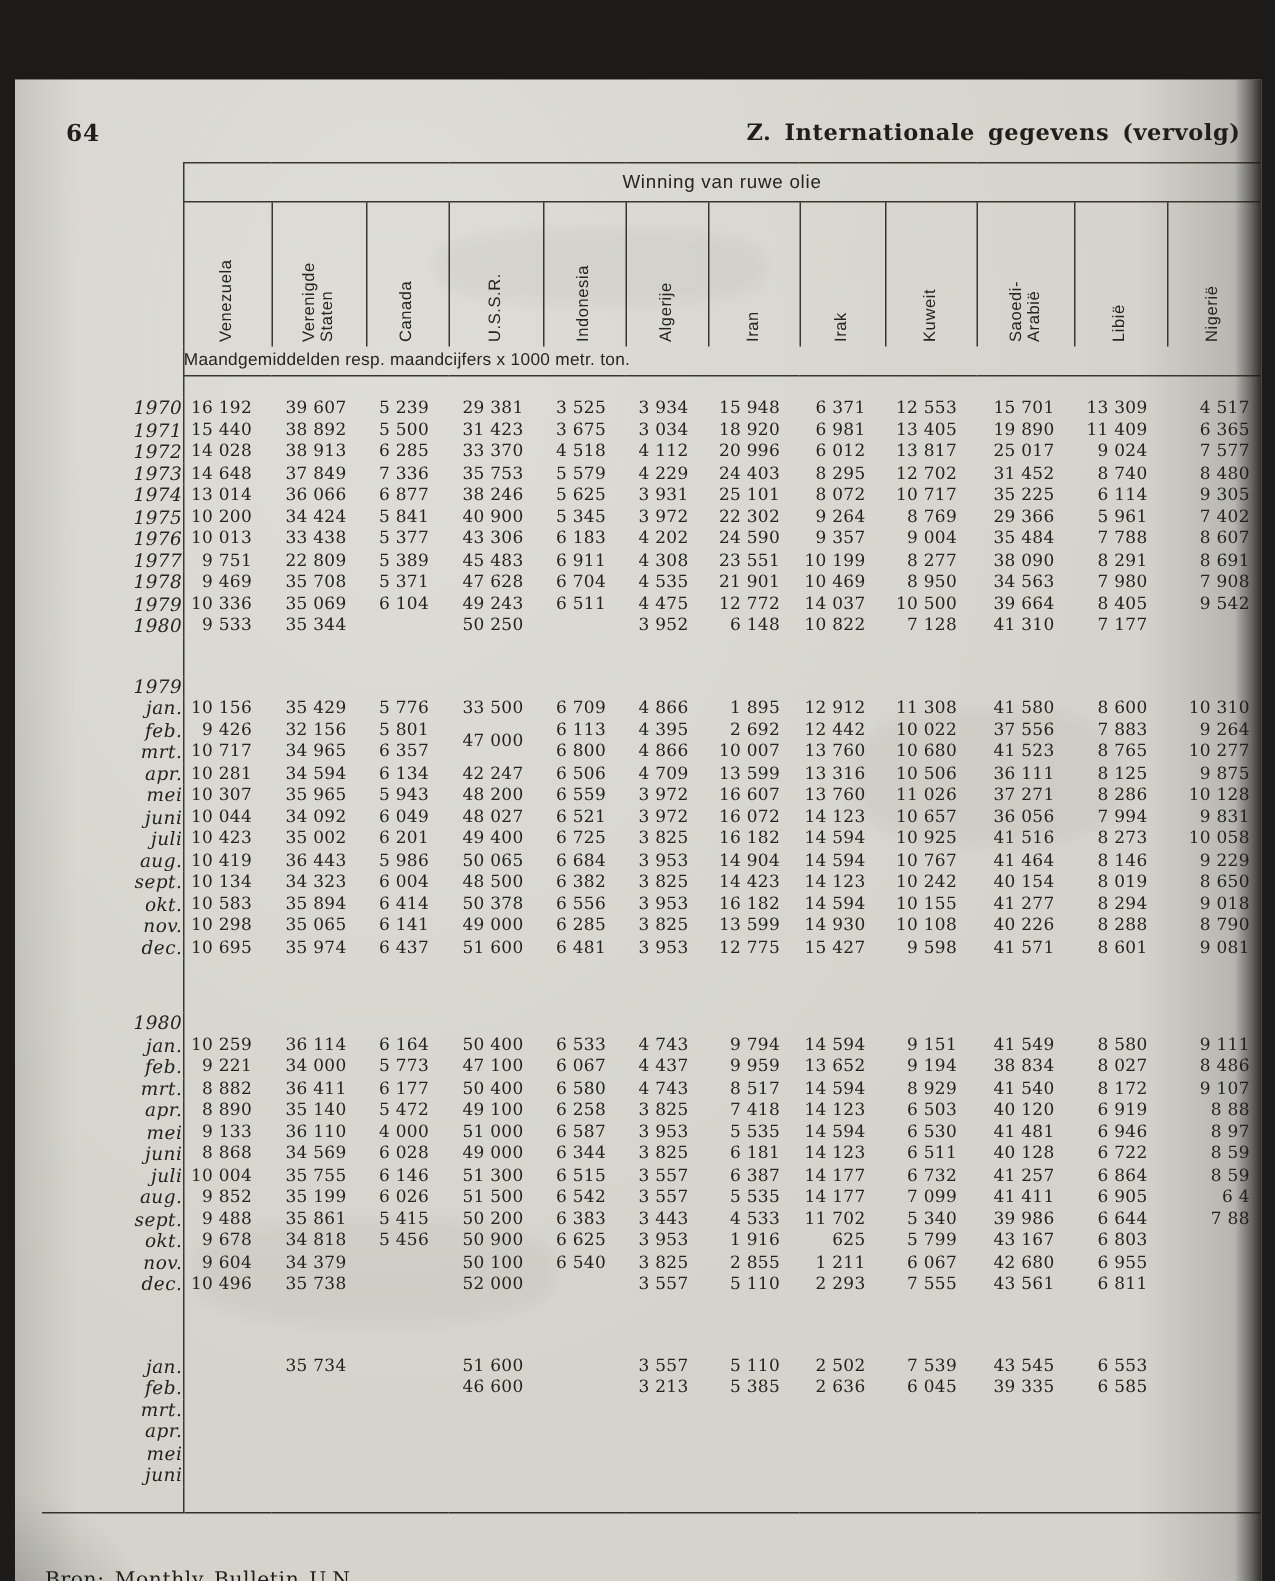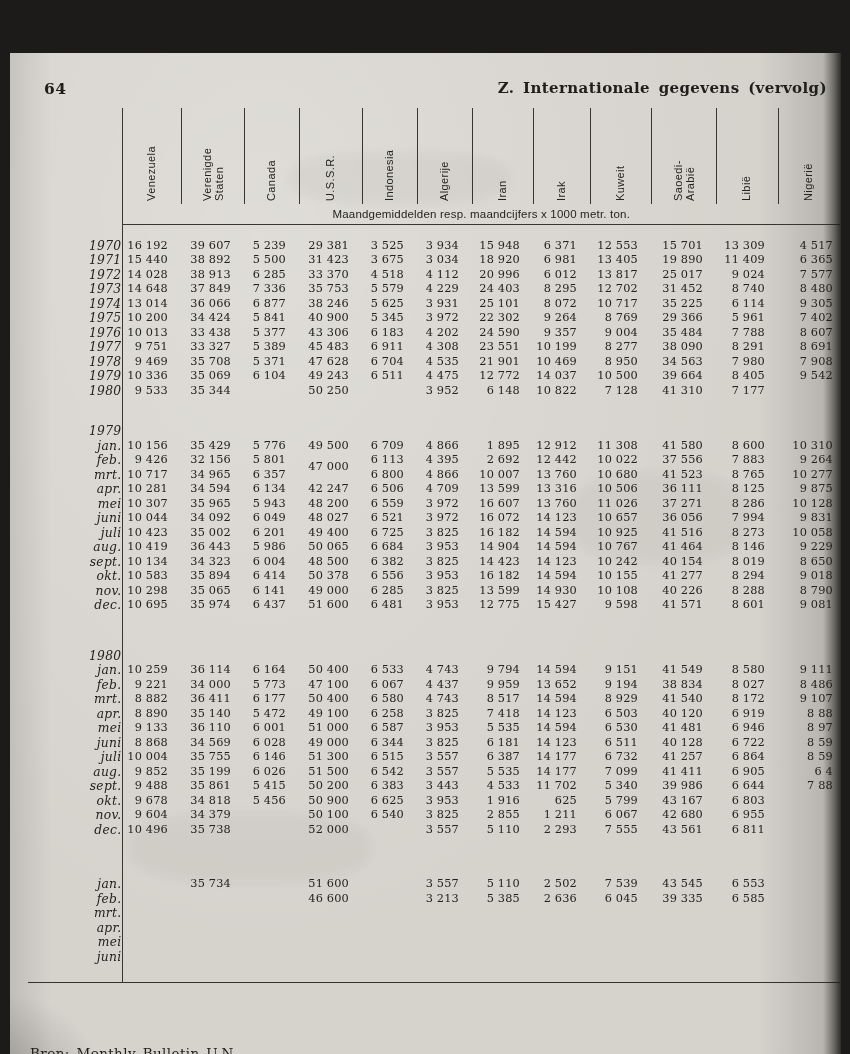--- a/index.html
+++ b/index.html
@@ -34,21 +34,21 @@
   .tablebox { position:absolute; left:18px; top:55px; width:812px; }
   table.data { border-collapse:collapse; table-layout:fixed; width:812px; color:#24221e; }
   td { padding:0; vertical-align:middle; white-space:nowrap; overflow:visible; height:14.5px; line-height:14.5px; }
   .titlecell {
     border-top:1px solid #3a362f; border-bottom:1px solid #3a362f; border-left:1px solid #3a362f;
     height:26px; text-align:center; font-family:"Liberation Sans",sans-serif;
     font-size:12.5px; letter-spacing:.5px; color:#26241f;
   }
   .subtitlecell {
     border-left:1px solid #3a362f; border-bottom:1px solid #3a362f;
-    height:20px; text-align:center; font-family:"Liberation Sans",sans-serif;
+    height:20px; text-align:left; font-family:"Liberation Sans",sans-serif;
     font-size:11.5px; letter-spacing:.2px; color:#26241f;
   }
   .vcell { position:relative; height:96px; border-left:1px solid #3a362f; }
   .vlab {
     position:absolute; left:50%; top:50%;
     transform:translate(-50%,-50%) rotate(-90deg);
     width:90px; text-align:left; white-space:pre-line;
     font-family:"Liberation Sans",sans-serif; font-size:11px; line-height:11.5px;
     letter-spacing:.4px; color:#26241f;
   }
@@ -96,20 +96,24 @@
         <col style="width:55px">
           <col style="width:55px">
           <col style="width:61px">
           <col style="width:57px">
         <col style="width:61px">
           <col style="width:65px">
           <col style="width:62px">
           <col style="width:62px">
       </colgroup>
       <thead>
+        <tr>
+          <td class="lblcol"></td>
+          <td class="titlecell" colspan="12">Winning van ruwe olie</td>
+        </tr>
         <tr id="labels-row">
           <td class="lblcol"></td>
         <td class="vcell">
               <span class="vlab">Venezuela</span>
             </td>
             <td class="vcell">
               <span class="vlab">Verenigde
 Staten</span>
             </td>
             <td class="vcell">
@@ -255,21 +259,21 @@
             <td class="num">24 590</td>
             <td class="num">9 357</td>
             <td class="num">9 004</td>
             <td class="num">35 484</td>
             <td class="num">7 788</td>
             <td class="num">8 607</td>
           </tr>
           <tr>
             <td class="lblcol">1977</td>
             <td class="num vl">9 751</td>
-            <td class="num">33 327</td>
+            <td class="num">22 809</td>
             <td class="num">5 389</td>
             <td class="num">45 483</td>
             <td class="num">6 911</td>
             <td class="num">4 308</td>
             <td class="num">23 551</td>
             <td class="num">10 199</td>
             <td class="num">8 277</td>
             <td class="num">38 090</td>
             <td class="num">8 291</td>
             <td class="num">8 691</td>
@@ -325,21 +329,21 @@
           </tr>
           <tr>
             <td class="lblcol">1979</td>
             <td colspan="12" class="vl"></td>
           </tr>
           <tr>
             <td class="lblcol">jan.</td>
             <td class="num vl">10 156</td>
             <td class="num">35 429</td>
             <td class="num">5 776</td>
-            <td class="num">49 500</td>
+            <td class="num">33 500</td>
             <td class="num">6 709</td>
             <td class="num">4 866</td>
             <td class="num">1 895</td>
             <td class="num">12 912</td>
             <td class="num">11 308</td>
             <td class="num">41 580</td>
             <td class="num">8 600</td>
             <td class="num">10 310</td>
           </tr>
           <tr>
@@ -572,21 +576,21 @@
             <td class="num">14 123</td>
             <td class="num">6 503</td>
             <td class="num">40 120</td>
             <td class="num">6 919</td>
             <td class="num">8 88</td>
           </tr>
           <tr>
             <td class="lblcol">mei</td>
             <td class="num vl">9 133</td>
             <td class="num">36 110</td>
-            <td class="num">6 001</td>
+            <td class="num">4 000</td>
             <td class="num">51 000</td>
             <td class="num">6 587</td>
             <td class="num">3 953</td>
             <td class="num">5 535</td>
             <td class="num">14 594</td>
             <td class="num">6 530</td>
             <td class="num">41 481</td>
             <td class="num">6 946</td>
             <td class="num">8 97</td>
           </tr>

